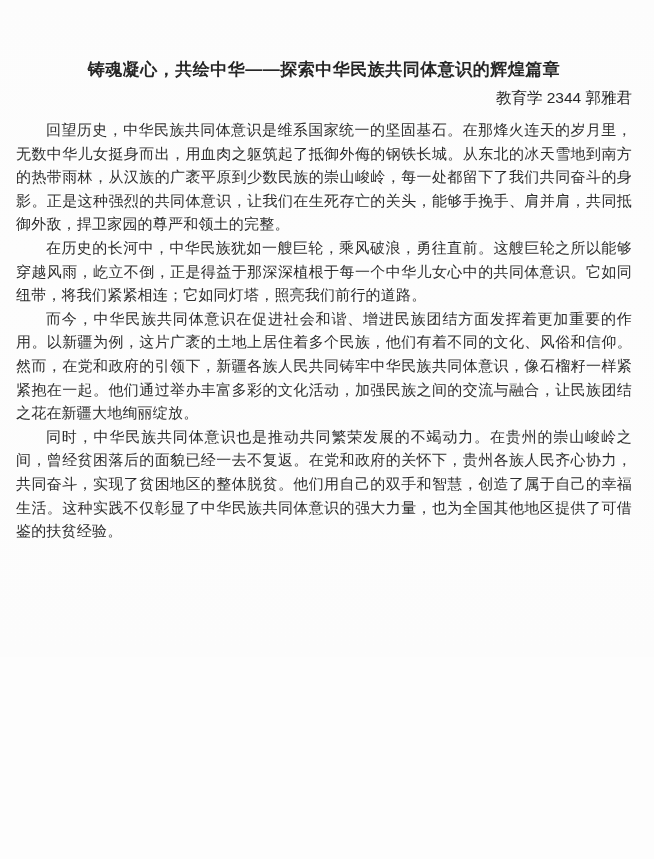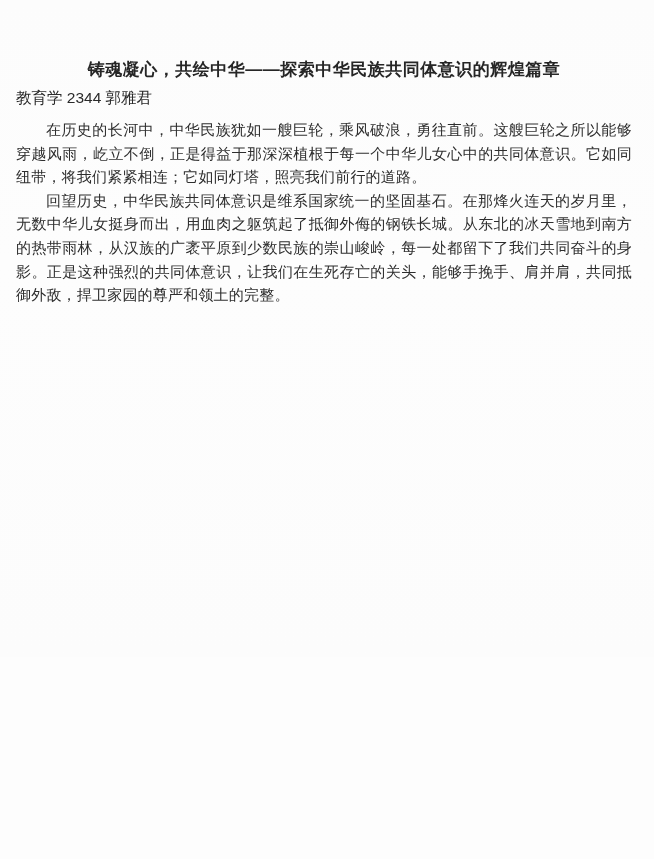--- a/index.html
+++ b/index.html
@@ -26,21 +26,21 @@
   }
   .essay-title {
     text-align: center;
     font-size: 17px;
     font-weight: 600;
     letter-spacing: 0.5px;
     line-height: 24px;
     color: #262626;
   }
   .essay-byline {
-    text-align: left;
+    text-align: right;
     font-size: 15.5px;
     font-weight: 500;
     line-height: 22px;
     margin-top: 5px;
     color: #2a2a2a;
   }
   .essay-body {
     margin-top: 9px;
   }
   .essay-body p {
@@ -54,17 +54,19 @@
   }
 </style>
 </head>
 <body>
 
 <div class="page">
   <div class="content">
     <h1 class="essay-title">铸魂凝心，共绘中华——探索中华民族共同体意识的辉煌篇章</h1>
     <div class="essay-byline">教育学 2344 郭雅君</div>
     <div class="essay-body">
+      <p>回望历史，中华民族共同体意识是维系国家统一的坚固基石。在那烽火连天的岁月里，无数中华儿女挺身而出，用血肉之躯筑起了抵御外侮的钢铁长城。从东北的冰天雪地到南方的热带雨林，从汉族的广袤平原到少数民族的崇山峻岭，每一处都留下了我们共同奋斗的身影。正是这种强烈的共同体意识，让我们在生死存亡的关头，能够手挽手、肩并肩，共同抵御外敌，捍卫家园的尊严和领土的完整。</p>
       <p>在历史的长河中，中华民族犹如一艘巨轮，乘风破浪，勇往直前。这艘巨轮之所以能够穿越风雨，屹立不倒，正是得益于那深深植根于每一个中华儿女心中的共同体意识。它如同纽带，将我们紧紧相连；它如同灯塔，照亮我们前行的道路。</p>
-      <p>回望历史，中华民族共同体意识是维系国家统一的坚固基石。在那烽火连天的岁月里，无数中华儿女挺身而出，用血肉之躯筑起了抵御外侮的钢铁长城。从东北的冰天雪地到南方的热带雨林，从汉族的广袤平原到少数民族的崇山峻岭，每一处都留下了我们共同奋斗的身影。正是这种强烈的共同体意识，让我们在生死存亡的关头，能够手挽手、肩并肩，共同抵御外敌，捍卫家园的尊严和领土的完整。</p>
+      <p>而今，中华民族共同体意识在促进社会和谐、增进民族团结方面发挥着更加重要的作用。以新疆为例，这片广袤的土地上居住着多个民族，他们有着不同的文化、风俗和信仰。然而，在党和政府的引领下，新疆各族人民共同铸牢中华民族共同体意识，像石榴籽一样紧紧抱在一起。他们通过举办丰富多彩的文化活动，加强民族之间的交流与融合，让民族团结之花在新疆大地绚丽绽放。</p>
+      <p>同时，中华民族共同体意识也是推动共同繁荣发展的不竭动力。在贵州的崇山峻岭之间，曾经贫困落后的面貌已经一去不复返。在党和政府的关怀下，贵州各族人民齐心协力，共同奋斗，实现了贫困地区的整体脱贫。他们用自己的双手和智慧，创造了属于自己的幸福生活。这种实践不仅彰显了中华民族共同体意识的强大力量，也为全国其他地区提供了可借鉴的扶贫经验。</p>
     </div>
   </div>
 </div>
 
 </body></html>

